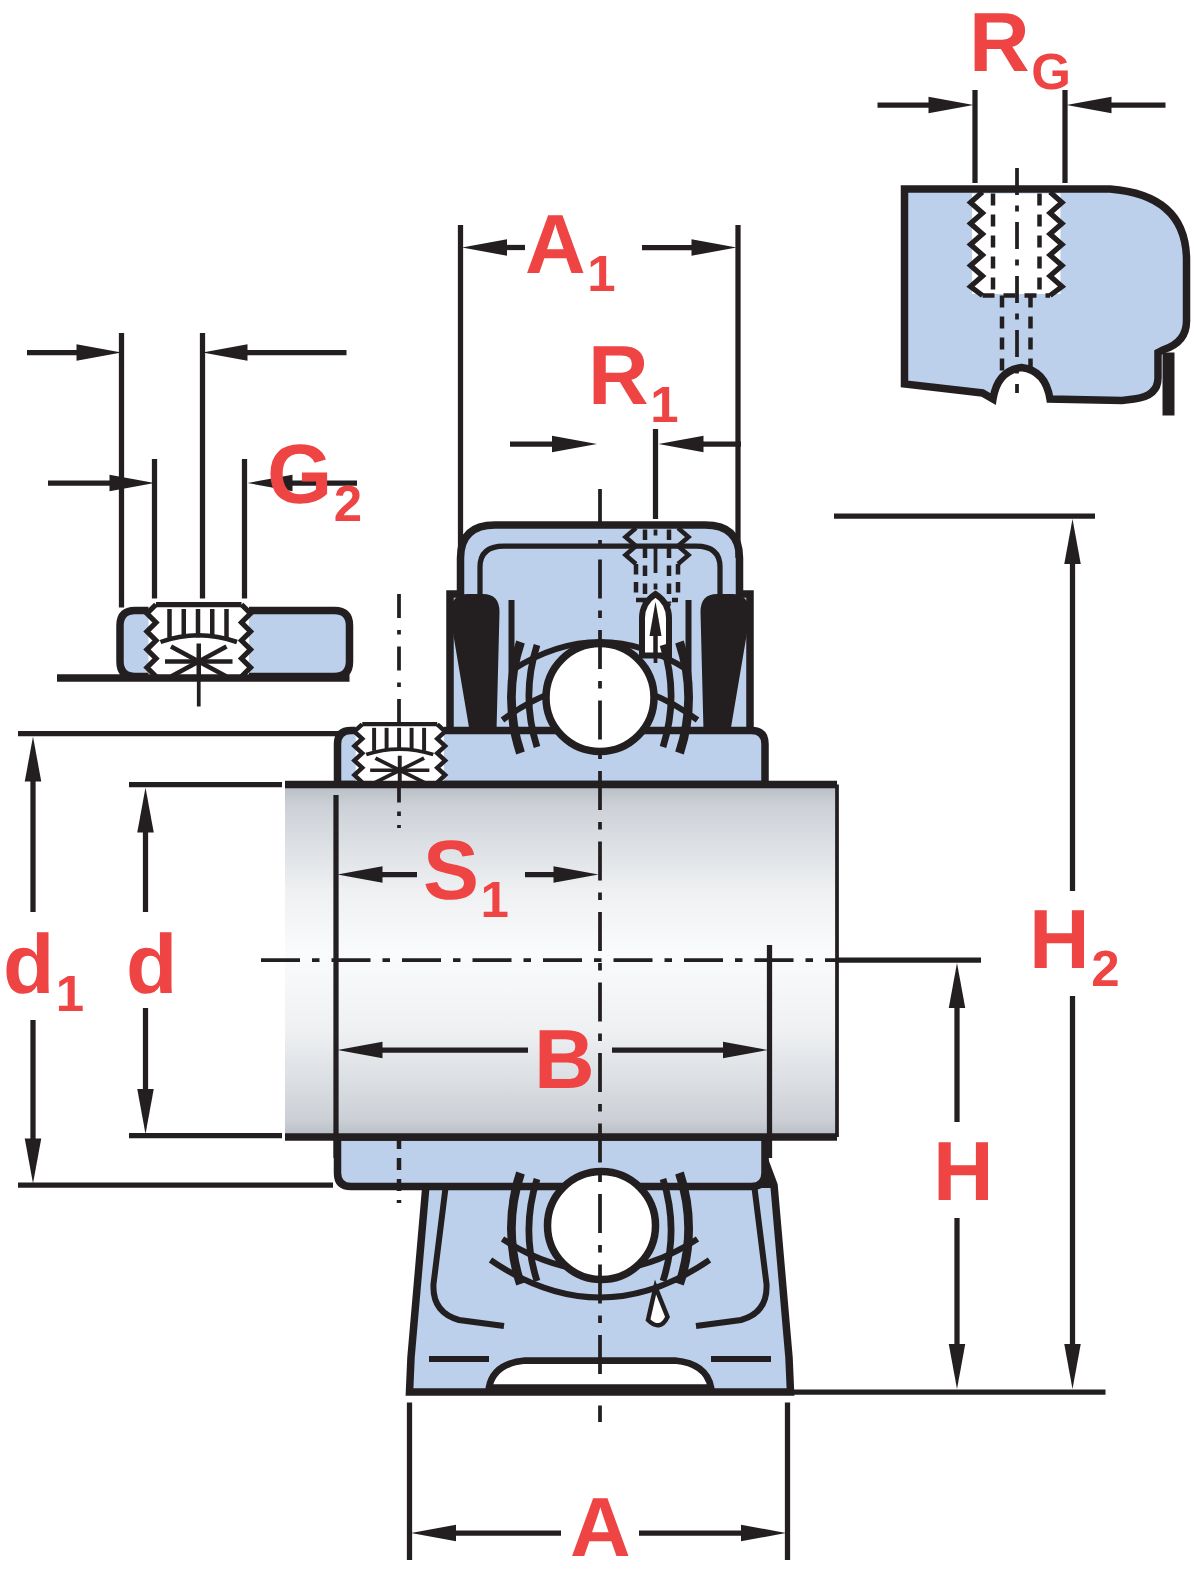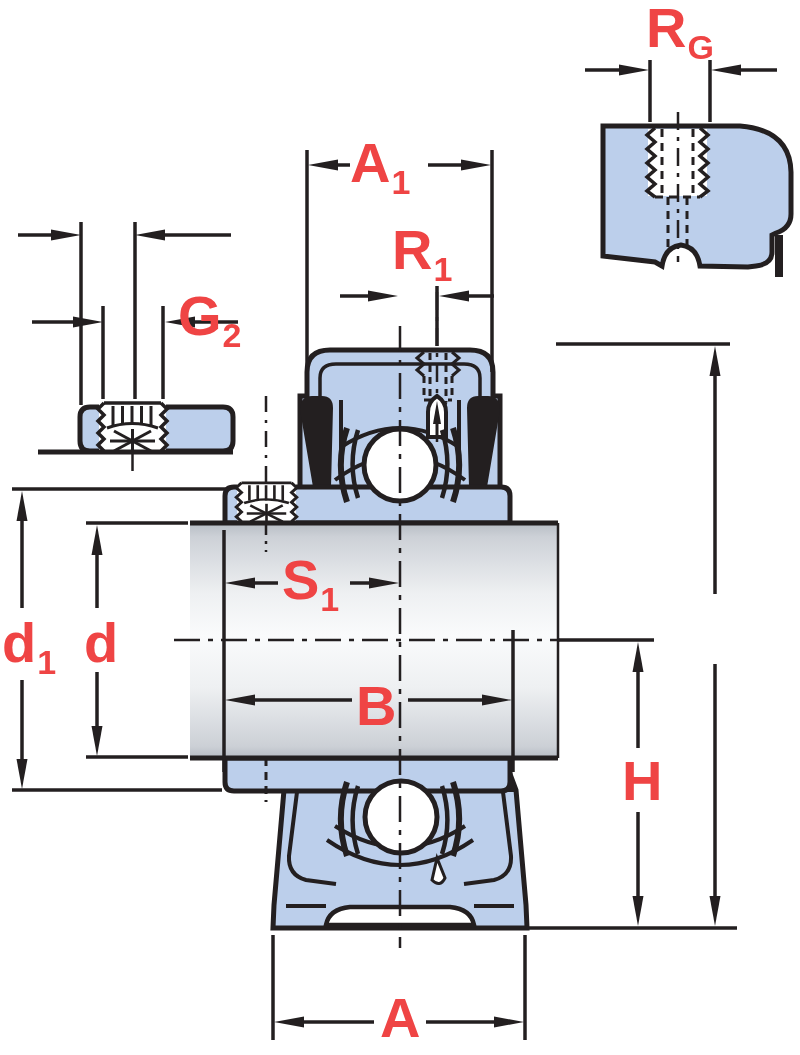--- a/index.html
+++ b/index.html
@@ -281,16 +281,17 @@
 </svg>
 
 <div class="dim-label lbl-rg"><span class="m">R</span><span class="s">G</span></div>
 <div class="dim-label lbl-a1"><span class="m">A</span><span class="s">1</span></div>
 <div class="dim-label lbl-g2"><span class="m">G</span><span class="s">2</span></div>
 <div class="dim-label lbl-r1"><span class="m">R</span><span class="s">1</span></div>
 <div class="dim-label lbl-s1"><span class="m">S</span><span class="s">1</span></div>
 <div class="dim-label lbl-d1"><span class="m">d</span><span class="s">1</span></div>
 <div class="dim-label lbl-d"><span class="m">d</span><span class="s"></span></div>
 <div class="dim-label lbl-b"><span class="m">B</span><span class="s"></span></div>
+<div class="dim-label lbl-h2"><span class="m">H</span><span class="s">2</span></div>
 <div class="dim-label lbl-h"><span class="m">H</span><span class="s"></span></div>
 <div class="dim-label lbl-a"><span class="m">A</span><span class="s"></span></div>
 
 </div>
 
 </body></html>

